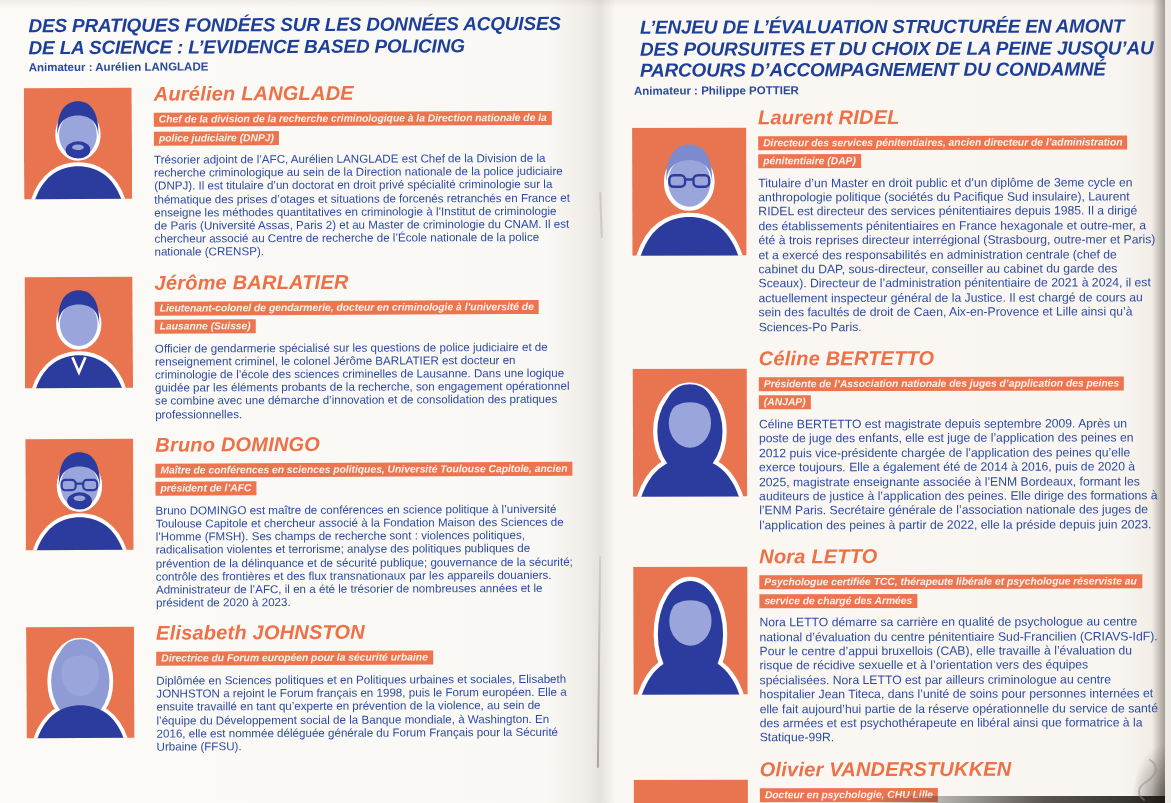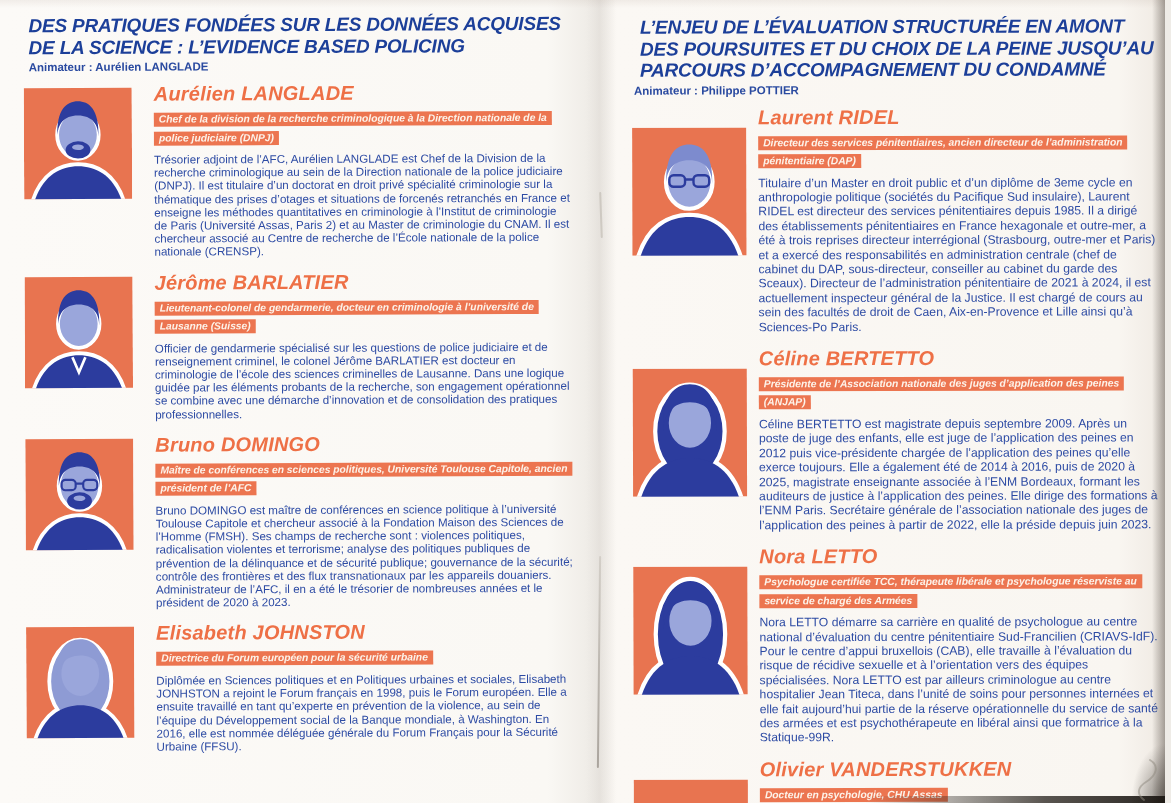--- a/index.html
+++ b/index.html
@@ -344,21 +344,21 @@
                   <rect x="33.5" y="39.5" width="13" height="9.5" rx="3.5"></rect>
                   <rect x="53.5" y="39.5" width="13" height="9.5" rx="3.5"></rect>
                   <line x1="46.5" y1="43" x2="53.5" y2="43"></line>
                 </g>
               </svg>
             </div>
     </div>
     <div class="info">
       <h2 class="speaker-name">Olivier VANDERSTUKKEN</h2>
       <div class="role">
-        <span class="role-inner">Docteur en psychologie, CHU Assas</span>
+        <span class="role-inner">Docteur en psychologie, CHU Lille</span>
       </div>
 
     </div>
   </article>
 </div>
   </section>
 
   <div class="top-tint"></div>
   <div class="fold"></div>
   <div class="crease-line"></div>

